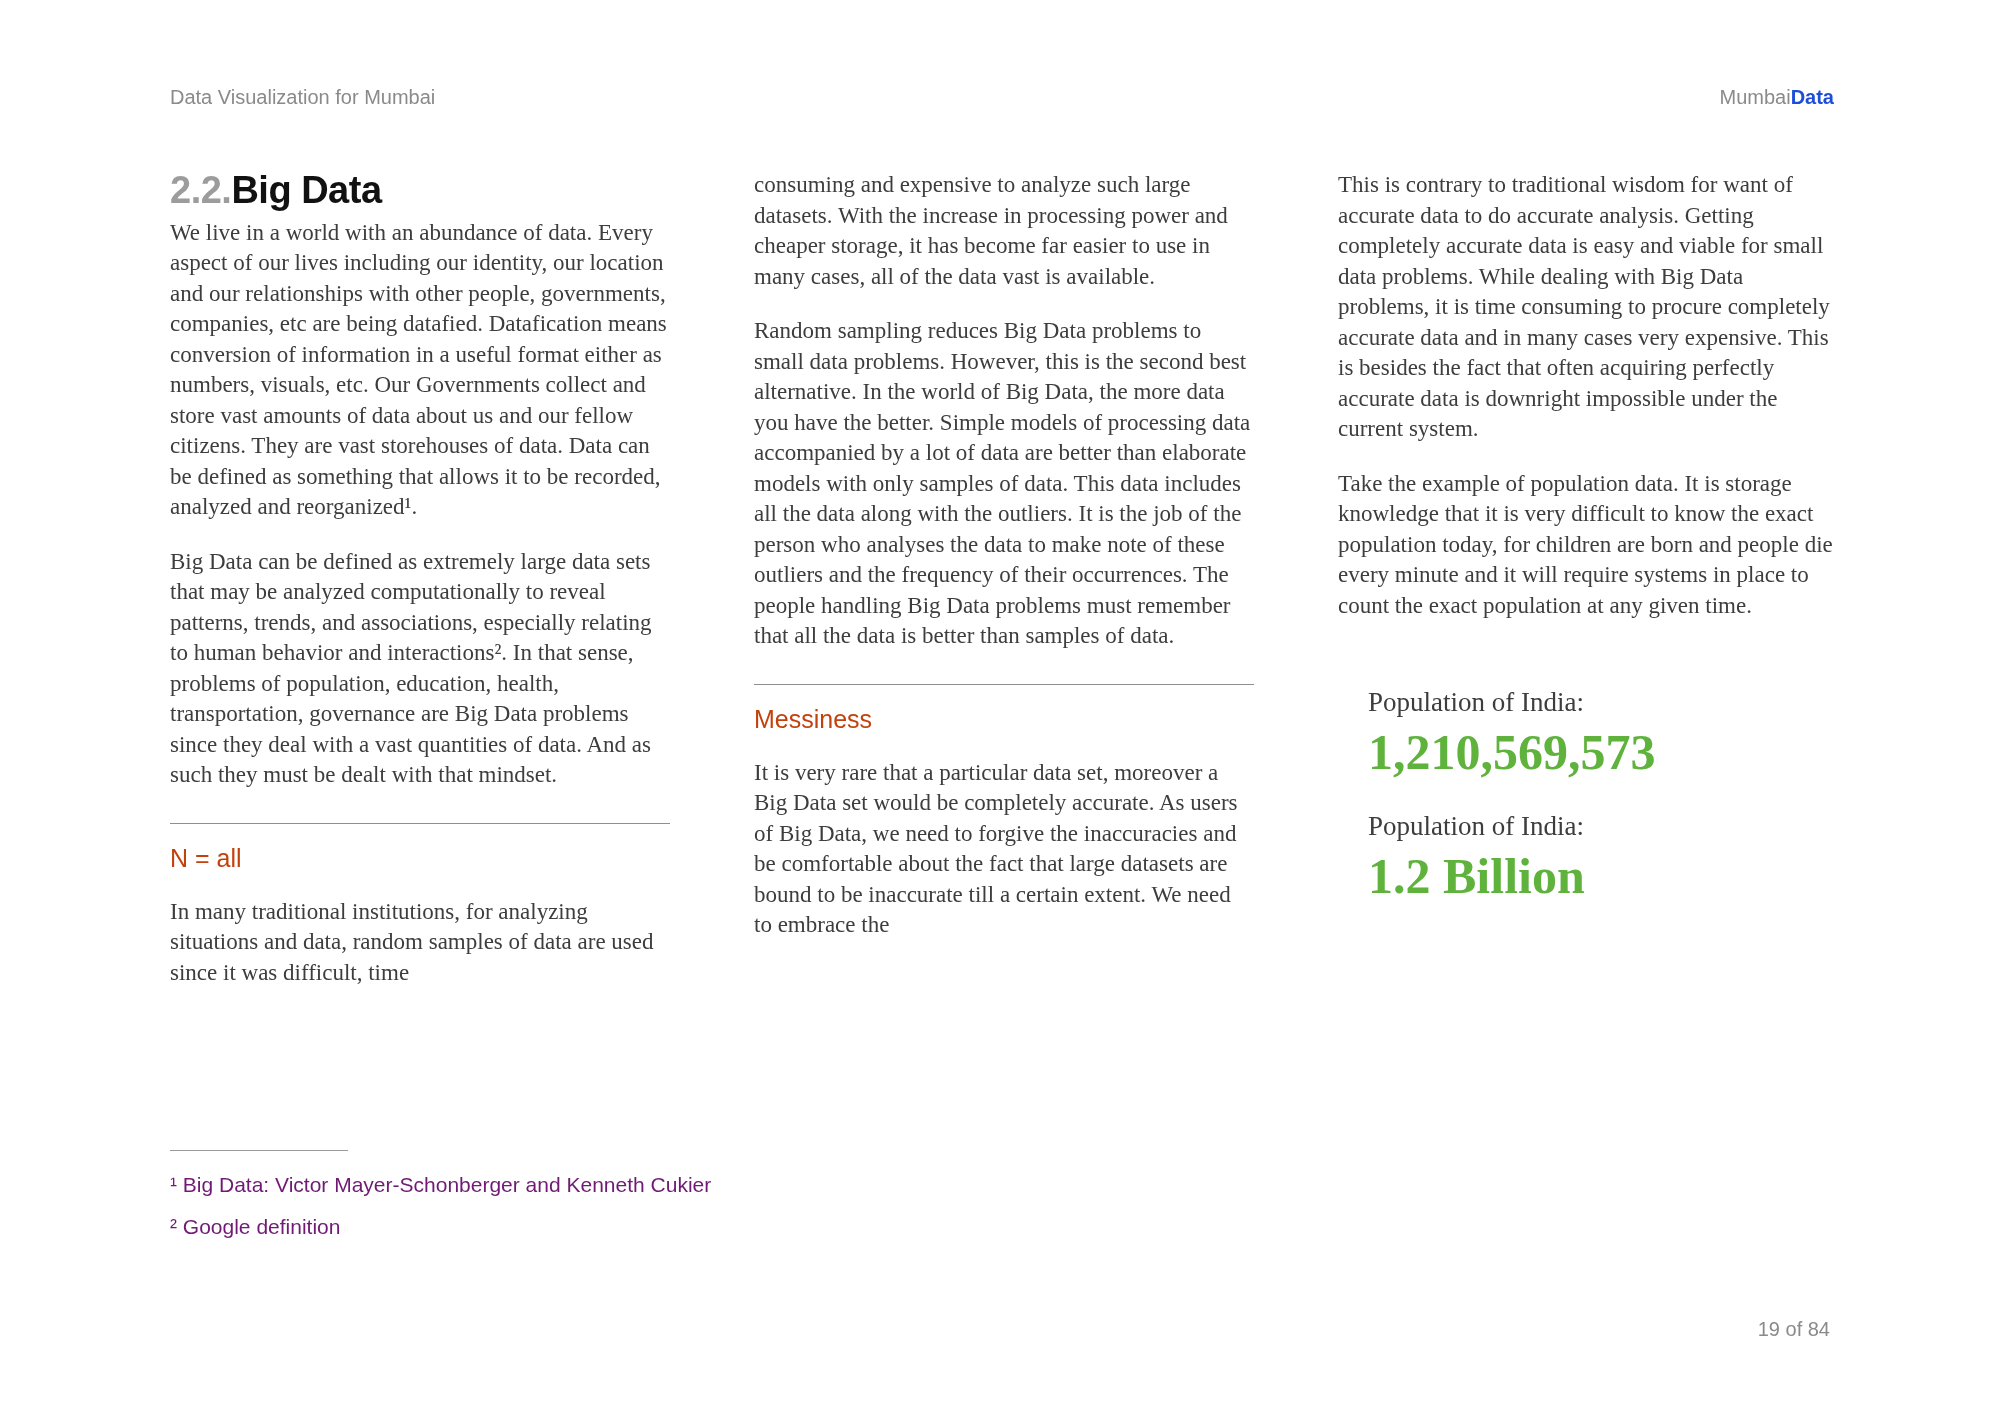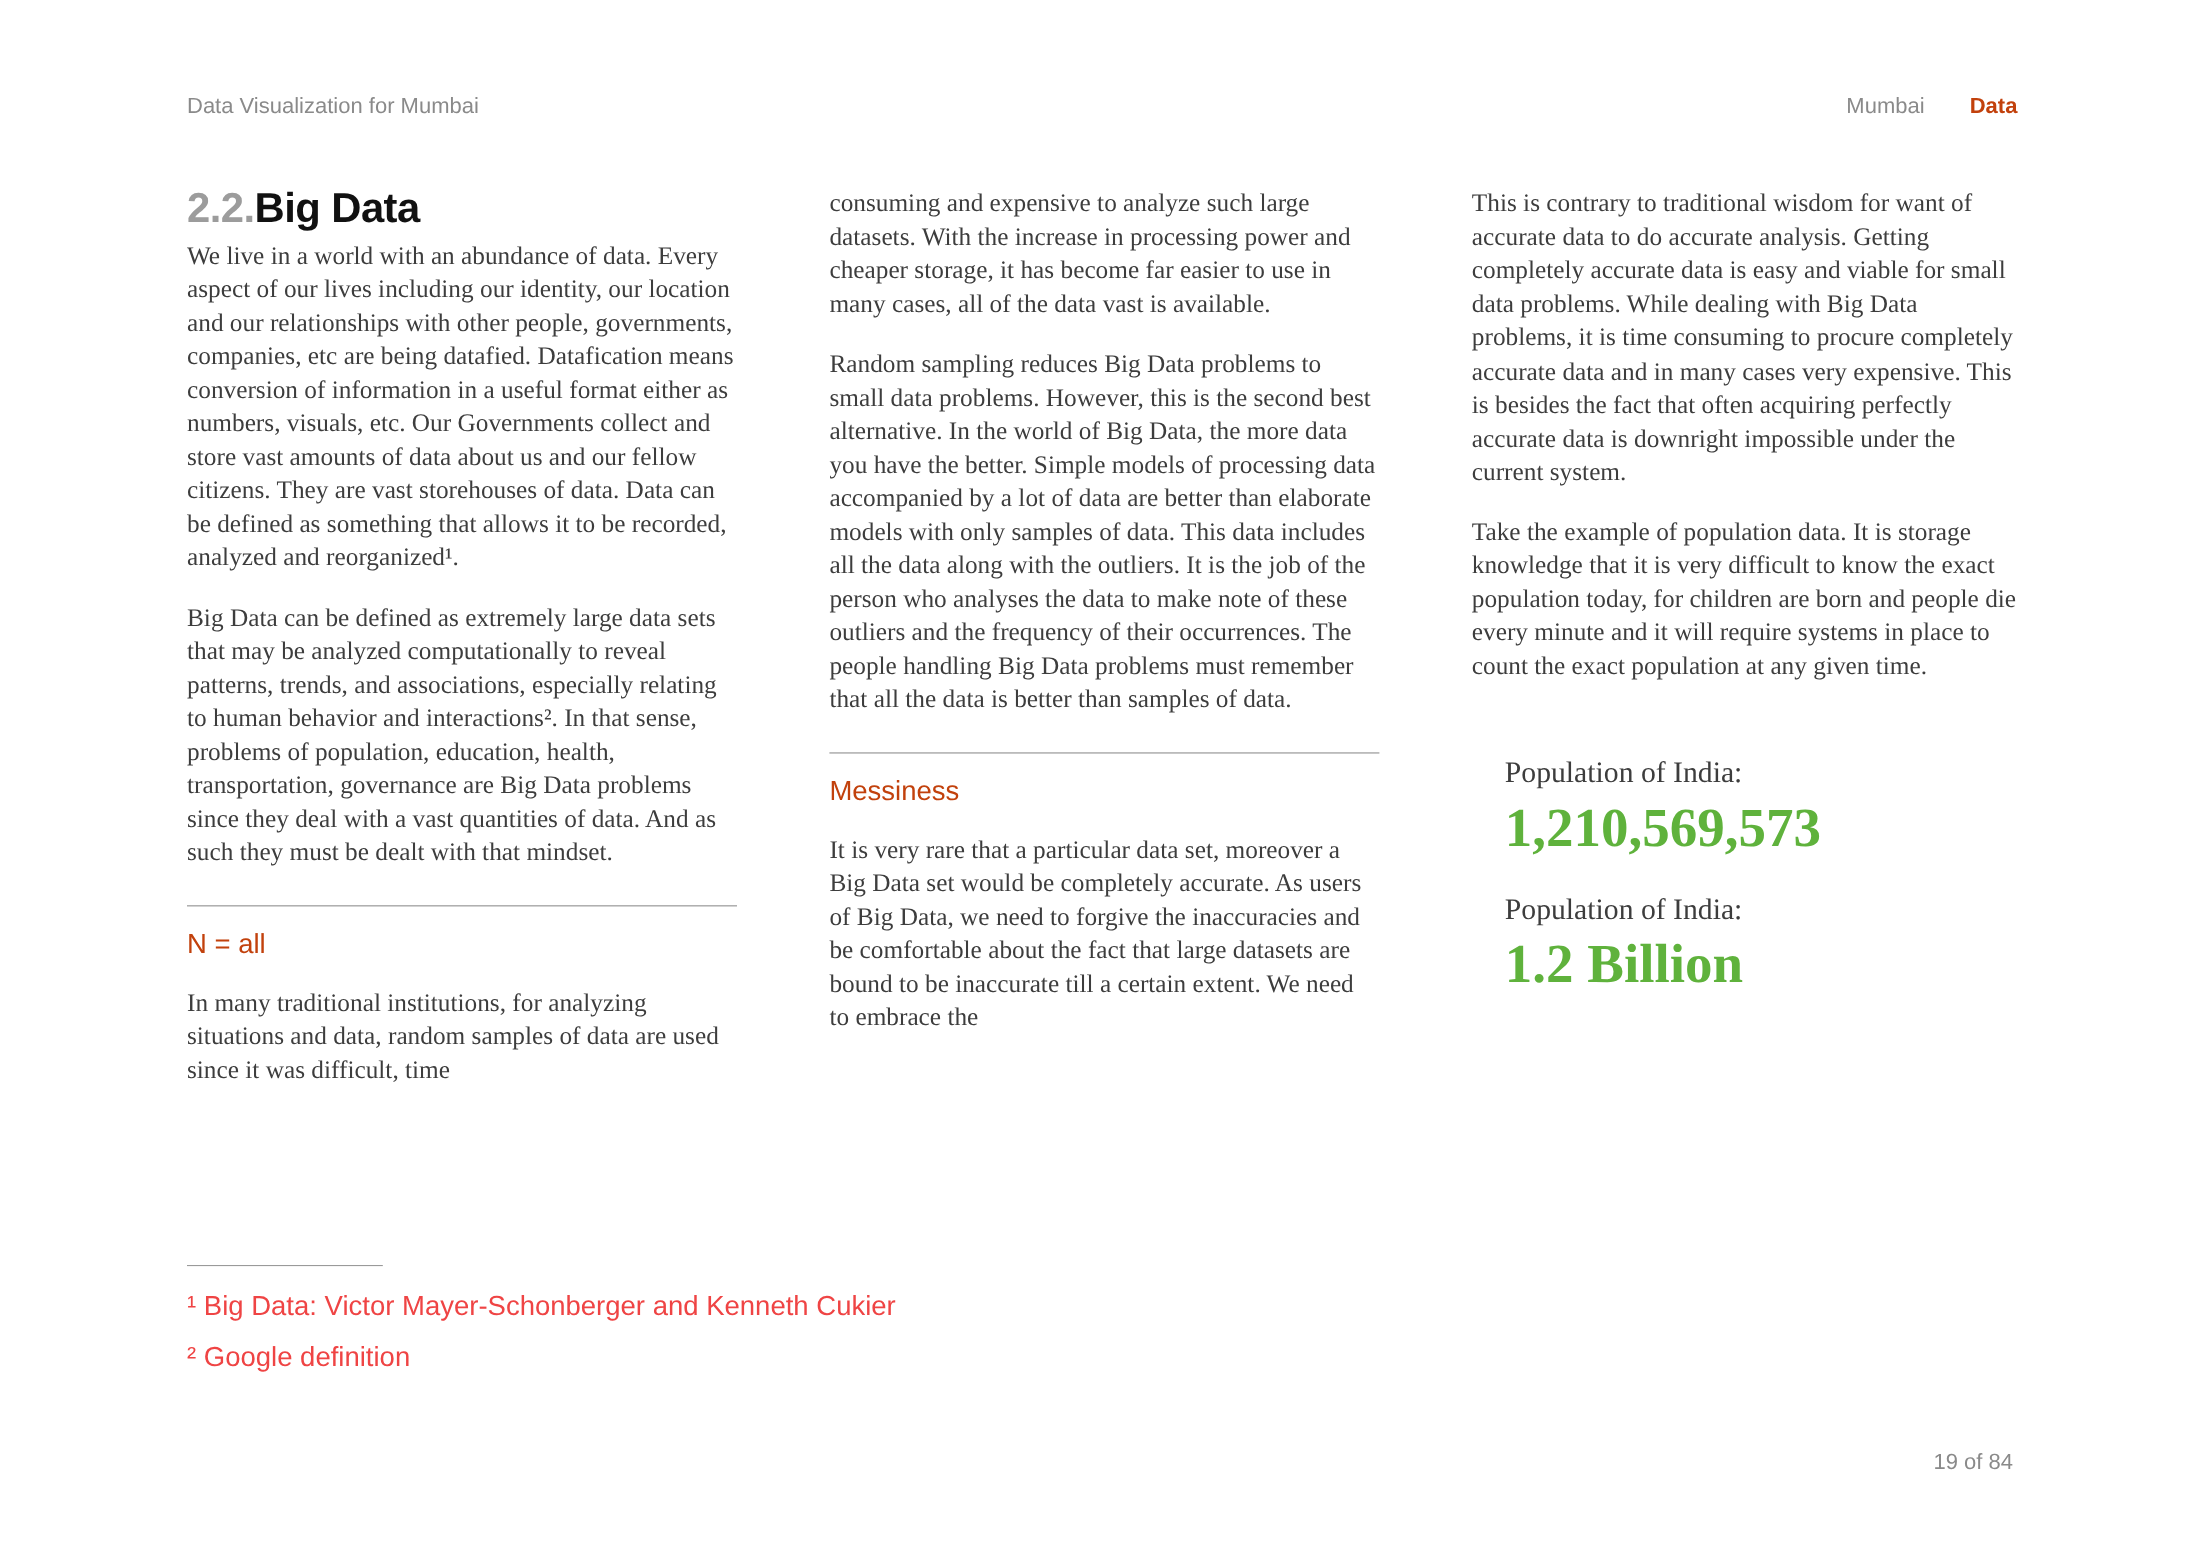--- a/index.html
+++ b/index.html
@@ -19,21 +19,21 @@
     left: 170px;
     right: 166px;
     top: 86px;
     display: flex;
     justify-content: space-between;
     align-items: baseline;
     font-size: 20px;
     color: #8a8a8a;
     gap: 28px;
   }
-  .brand-bold { font-weight: bold; color: #c2410c; margin-left: 41px; }
+  .brand-bold { font-weight: bold; color: #1d4ed8; }
 
   
   .content {
     position: absolute;
     left: 170px;
     top: 170px;
     display: flex;
     gap: 84px;
   }
   .col { width: 500px; }
@@ -92,22 +92,22 @@
   
   .footnotes { position: absolute; left: 170px; top: 1150px; }
   .fn-rule {
     width: 178px;
     border: none;
     border-top: 1px solid #9a9a9a;
     height: 0;
     margin: 0 0 22px 0;
   }
   p.fn {
-    font-size: 25px;
-    color: #ef4444;
+    font-size: 21px;
+    color: #701a75;
     margin: 0 0 18px 0;
     font-family: "Liberation Sans", sans-serif;
   }
 
   .page-number {
     position: absolute;
     top: 1290px;
     right: 170px;
     font-size: 20px;
     color: #8a8a8a;

